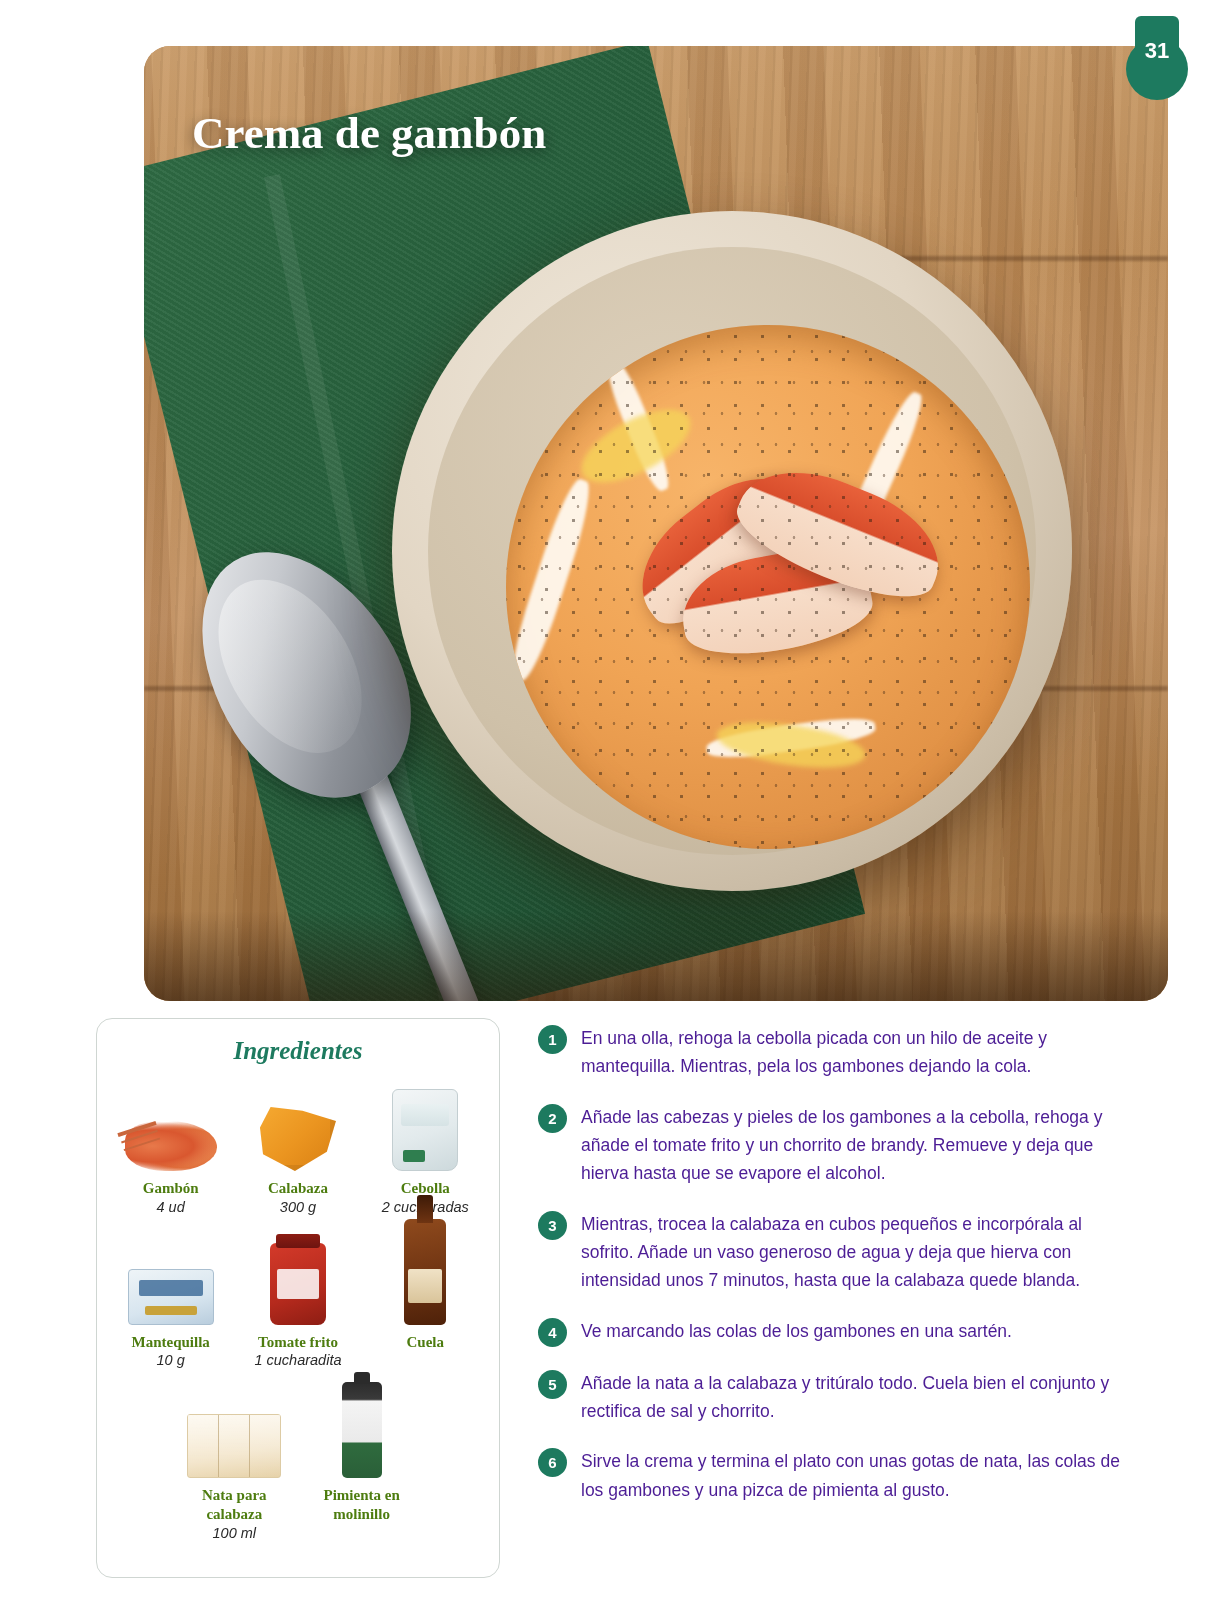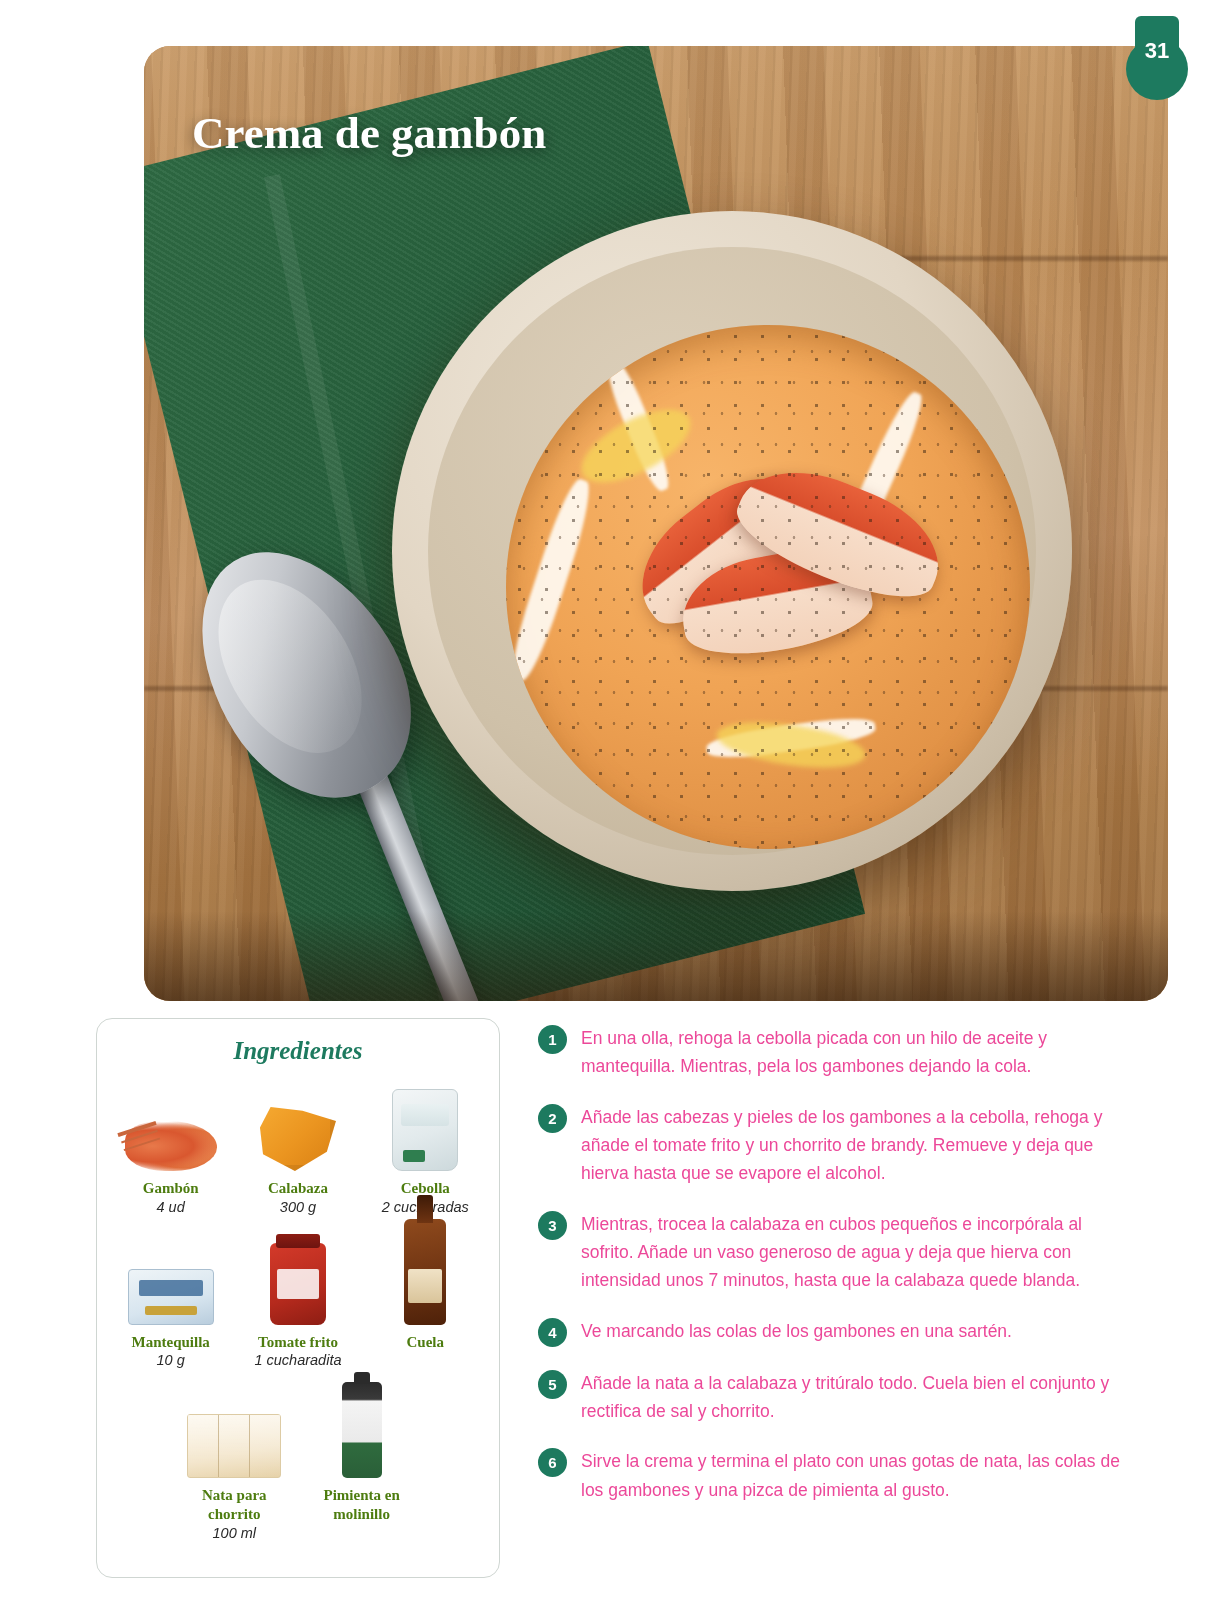--- a/index.html
+++ b/index.html
@@ -442,21 +442,21 @@
     font-size: 15px;
     font-weight: bold;
     display: flex;
     align-items: center;
     justify-content: center;
     margin-top: 1px;
   }
   .step-text {
     font-size: 17.5px;
     line-height: 1.62;
-    color: #ec4899;
+    color: #4c1d95;
   }
 </style>
 </head>
 <body>
 
 <div class="page-tab">
   <span>31</span>
 </div>
 
 <div class="hero">
@@ -550,21 +550,21 @@
       </div>
 
       <div class="ing-item" style="margin-left:16.66%;">
         <div class="ing-art">
             <div class="art-cream">
               <span></span>
               <span></span>
               <span></span>
             </div>
           </div>
-        <div class="ing-name">Nata para chorrito</div>
+        <div class="ing-name">Nata para calabaza</div>
         <div class="ing-qty">100 ml</div>
       </div>
 
       <div class="ing-item">
         <div class="ing-art">
             <div class="art-mill"></div>
           </div>
         <div class="ing-name">Pimienta en molinillo</div>
         <div class="ing-qty"></div>
       </div>

